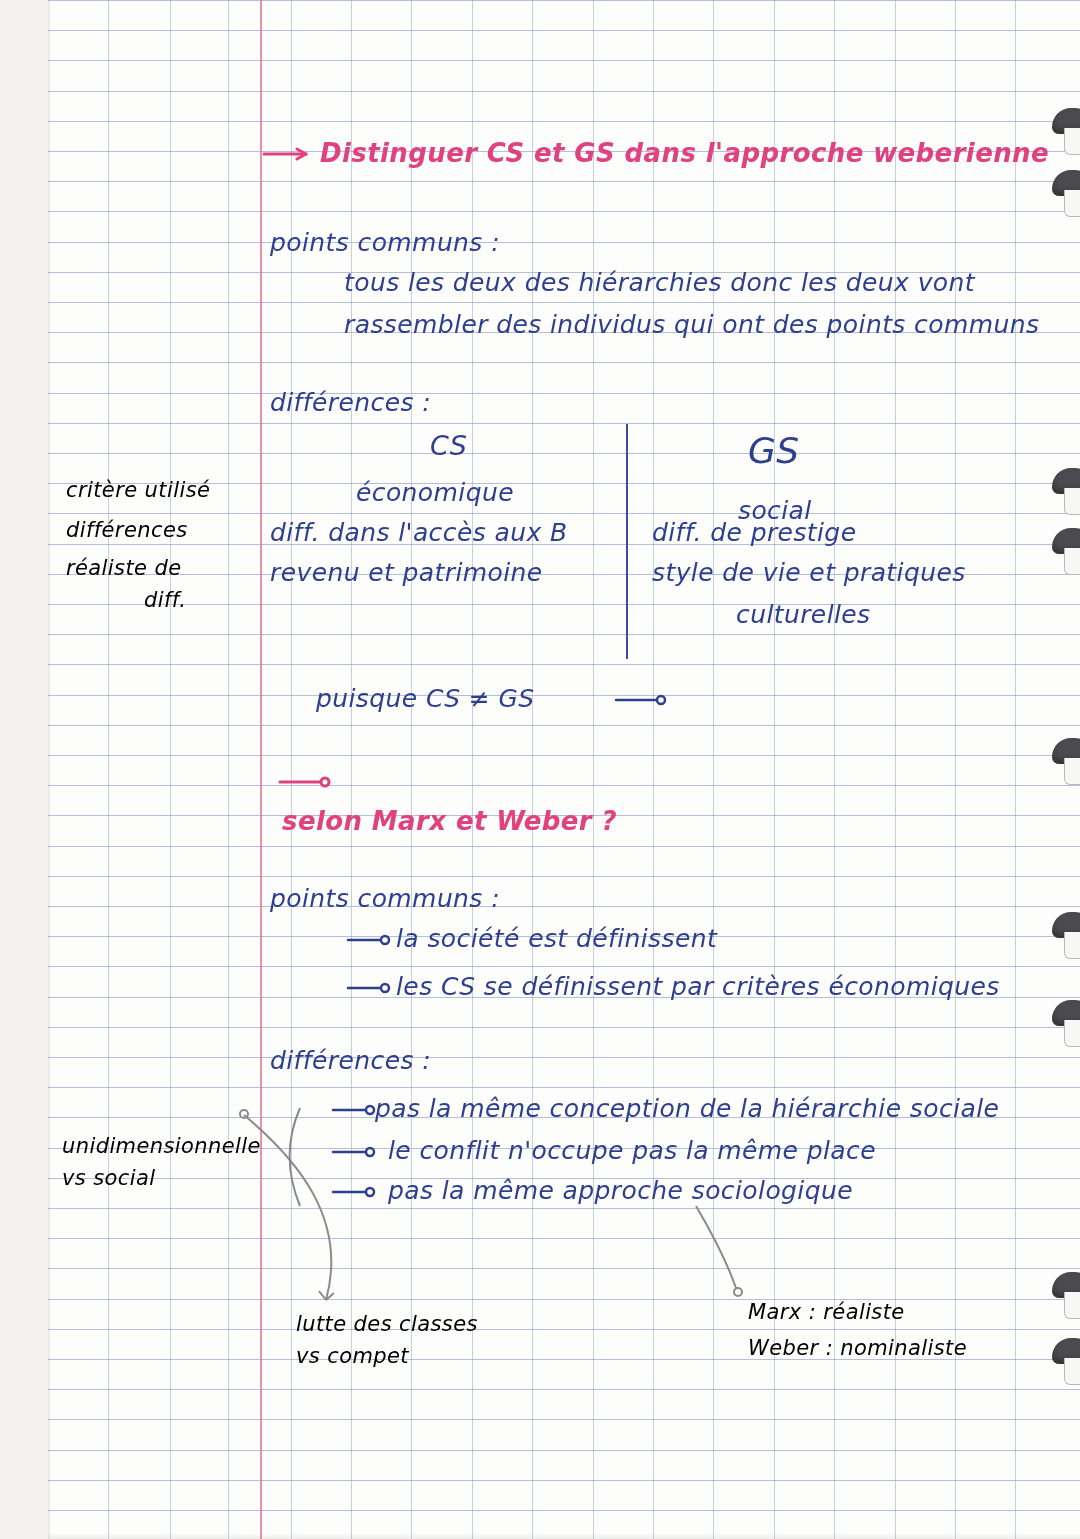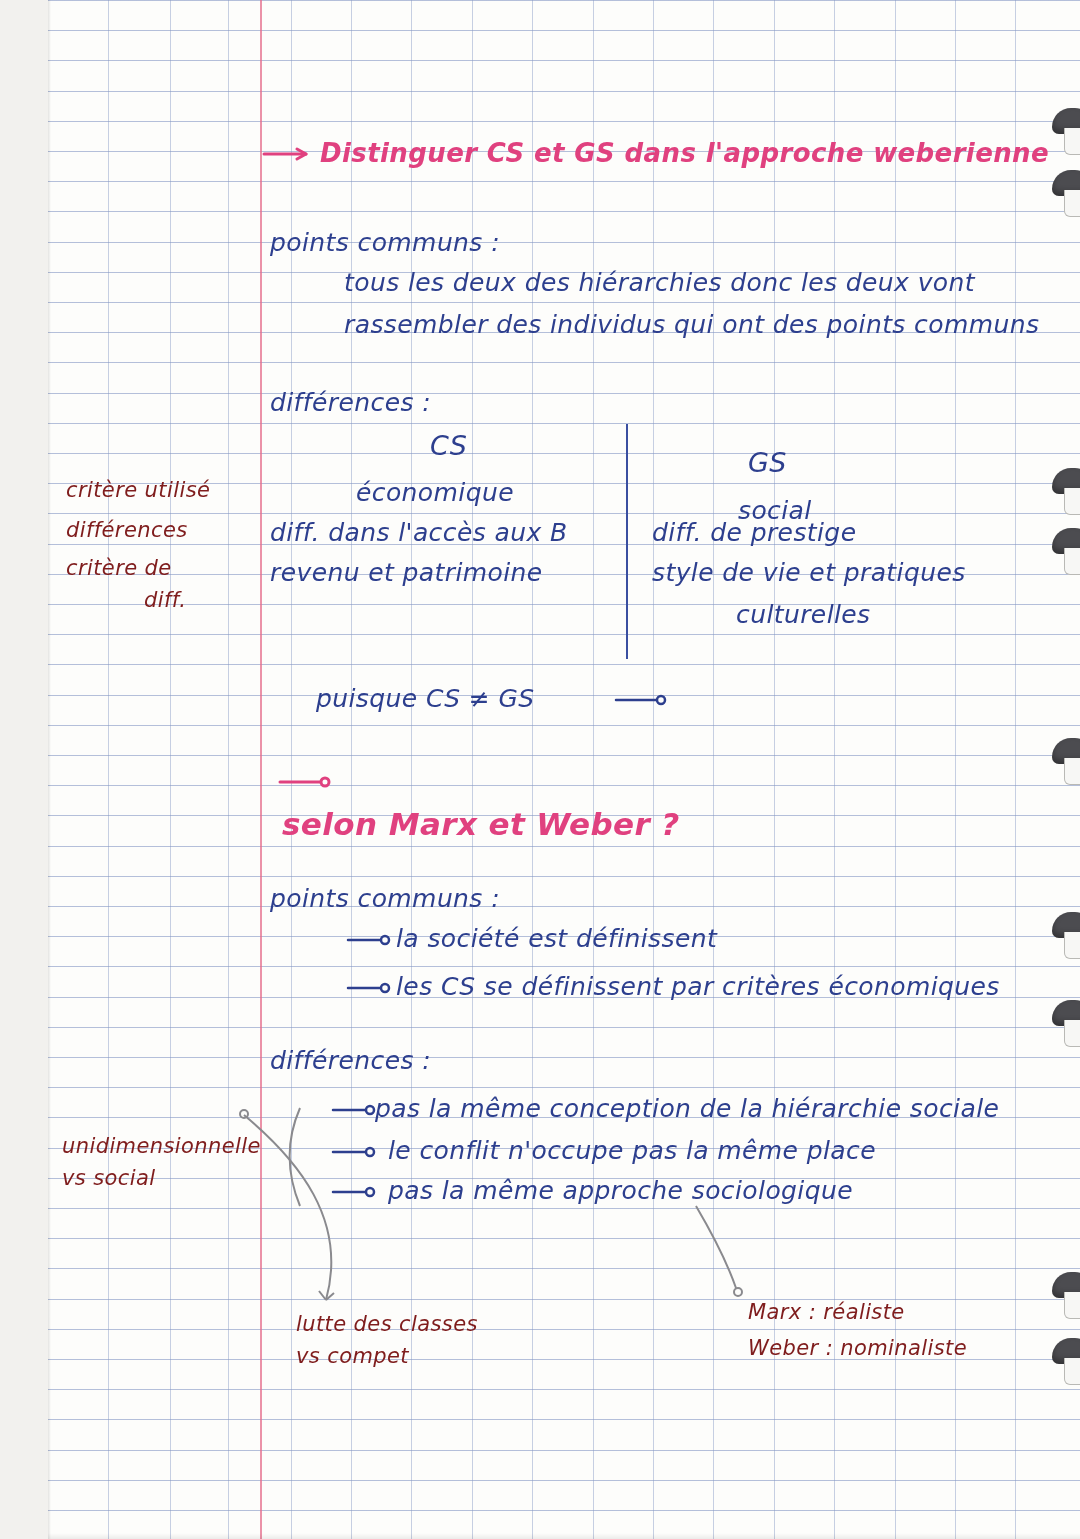--- a/index.html
+++ b/index.html
@@ -88,21 +88,21 @@
   .hw {
     position: absolute;
     white-space: nowrap;
     font-family: "DejaVu Sans", sans-serif;
     color: #2d3f8e;
     font-size: 25px;
     font-style: italic;
     letter-spacing: 0.4px;
   }
   .pink { color: #e0417f; font-weight: 600; }
-  .gray { color: #7f1d1d; font-size: 21px; }
+  .gray { color: #000000; font-size: 21px; }
 
   .divider {
     position: absolute;
     width: 2px;
     background: #3a4fa0;
   }
 
   svg.overlay { position: absolute; left: 0; top: 0; width: 1080px; height: 1539px; pointer-events: none; }
 </style>
 </head>
@@ -209,39 +209,39 @@
 
   <div class="hw pink" style="left:272px; top:138px; font-size:26px;">Distinguer CS et GS dans l'approche weberienne</div>
 
   <div class="hw" style="left:222px; top:228px;">points communs :</div>
   <div class="hw" style="left:296px; top:268px;">tous les deux des hiérarchies donc les deux vont</div>
   <div class="hw" style="left:296px; top:310px;">rassembler des individus qui ont des points communs</div>
 
   <div class="hw" style="left:222px; top:388px;">différences :</div>
 
   <div class="hw" style="left:382px; top:430px; font-size:27px;">CS</div>
-  <div class="hw" style="left:700px; top:447px; font-size:27px;">GS</div>
+  <div class="hw" style="left:700px; top:430px; font-size:36px;">GS</div>
 
   <div class="hw gray" style="left:18px; top:478px;">critère utilisé</div>
   <div class="hw gray" style="left:18px; top:518px;">différences</div>
-  <div class="hw gray" style="left:18px; top:556px;">critère de</div>
+  <div class="hw gray" style="left:18px; top:556px;">réaliste de</div>
   <div class="hw gray" style="left:96px; top:588px;">diff.</div>
 
   <div class="hw" style="left:308px; top:478px;">économique</div>
   <div class="hw" style="left:222px; top:518px;">diff. dans l'accès aux B</div>
   <div class="hw" style="left:222px; top:558px;">revenu et patrimoine</div>
 
   <div class="hw" style="left:690px; top:496px;">social</div>
   <div class="hw" style="left:604px; top:518px;">diff. de prestige</div>
   <div class="hw" style="left:604px; top:558px;">style de vie et pratiques</div>
   <div class="hw" style="left:688px; top:600px;">culturelles</div>
 
   <div class="hw" style="left:268px; top:684px;">puisque  CS ≠ GS</div>
 
-  <div class="hw pink" style="left:234px; top:806px; font-size:31px;">selon Marx et Weber ?</div>
+  <div class="hw pink" style="left:234px; top:806px; font-size:26px;">selon Marx et Weber ?</div>
 
   <div class="hw" style="left:222px; top:884px;">points communs :</div>
   <div class="hw" style="left:348px; top:924px;">la société est définissent</div>
   <div class="hw" style="left:348px; top:972px;">les CS se définissent par critères économiques</div>
 
   <div class="hw" style="left:222px; top:1046px;">différences :</div>
   <div class="hw" style="left:327px; top:1094px;">pas la même conception de la hiérarchie sociale</div>
   <div class="hw" style="left:340px; top:1136px;">le conflit n'occupe pas la même place</div>
   <div class="hw" style="left:340px; top:1176px;">pas la même approche sociologique</div>
 

